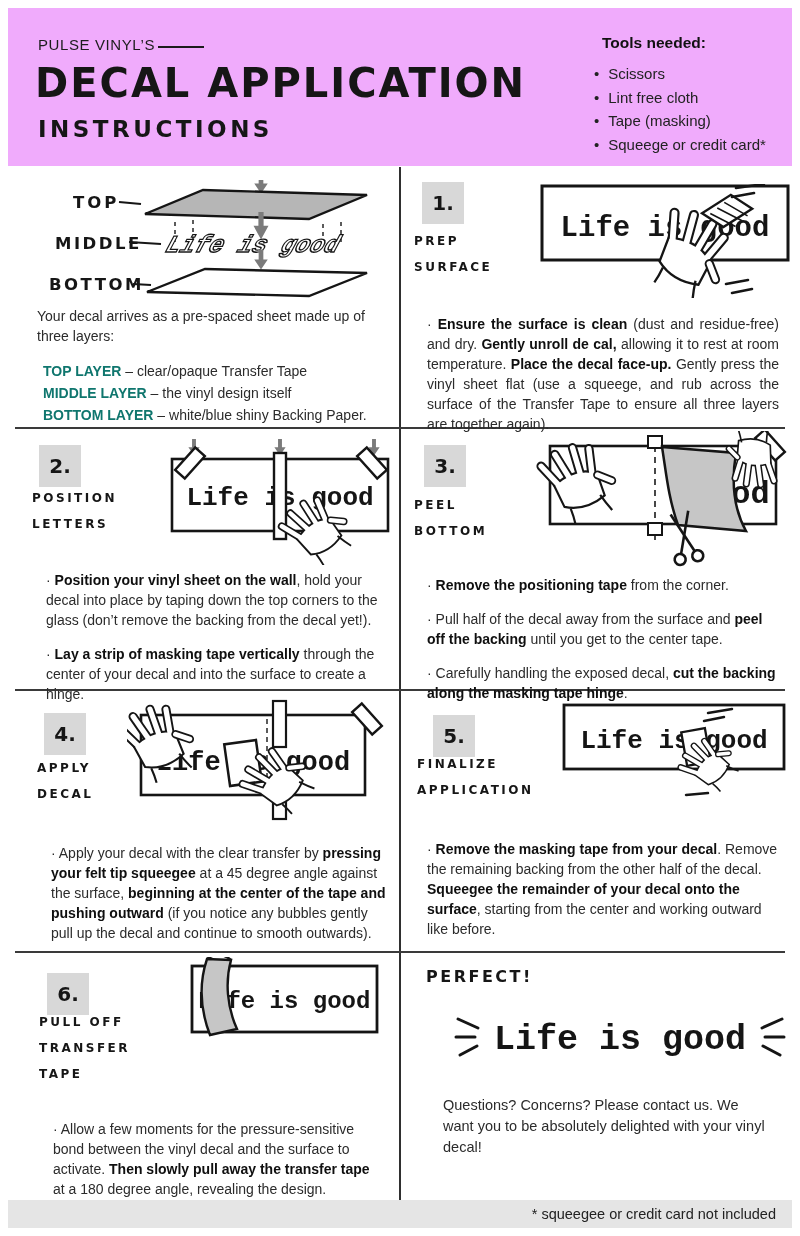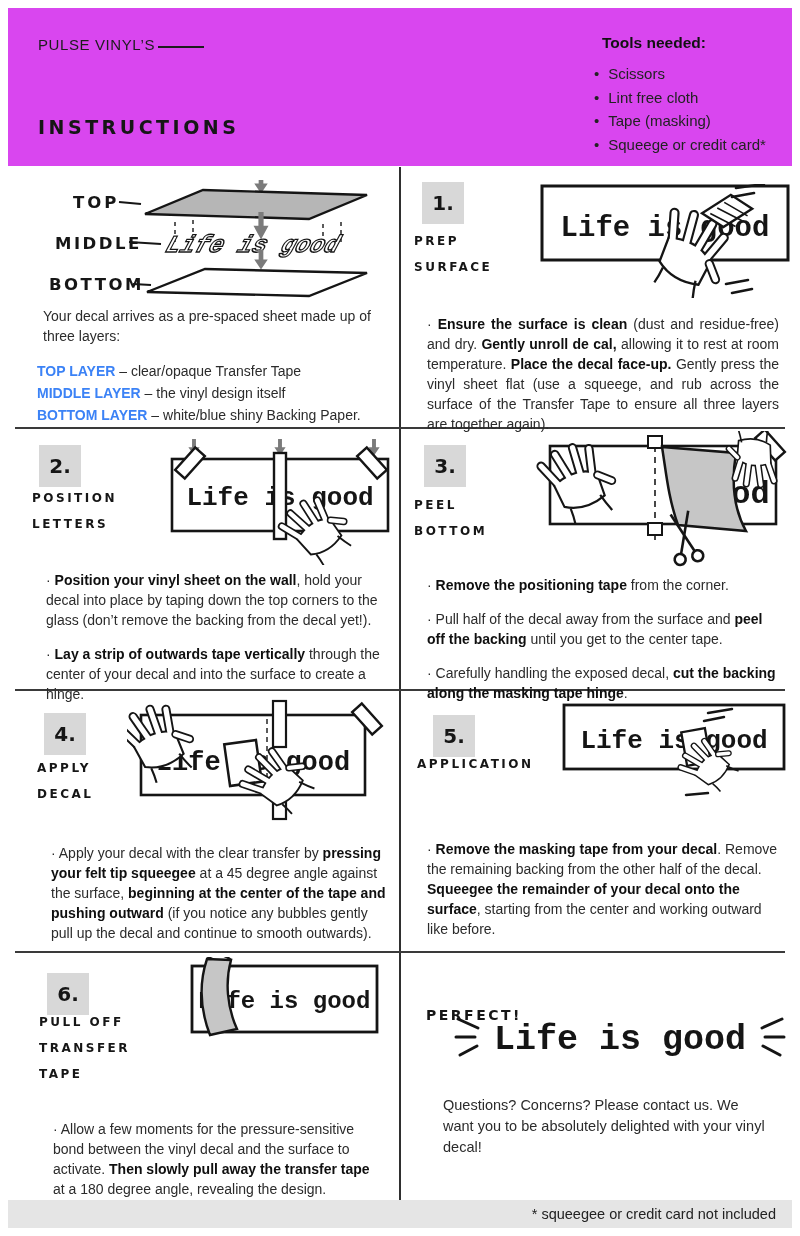--- a/index.html
+++ b/index.html
@@ -1,46 +1,46 @@
 <!DOCTYPE html>
 <html><head>
 <meta charset="utf-8">
 <style>
   html,body{margin:0;padding:0;background:#fff;}
   #page{position:relative;width:800px;height:1236px;background:#fff;overflow:hidden;
         font-family:"Liberation Sans",sans-serif;color:#2b2b2b;}
   .abs{position:absolute;}
   
-  .hdr{background:#d946ef;}
+  .hdr{background:#f0abfc;}
   .brand{font-size:15px;letter-spacing:.6px;color:#1c1c1c;font-weight:500;}
   .brand-line{display:inline-block;width:46px;border-bottom:2px solid #1c1c1c;margin-left:3px;vertical-align:2px;}
   .big-title{font-family:"DejaVu Sans",sans-serif;font-weight:700;font-size:40px;letter-spacing:2px;color:#161616;}
-  .sub-title{font-family:"DejaVu Sans",sans-serif;font-weight:700;font-size:19px;letter-spacing:3.5px;color:#161616;}
+  .sub-title{font-family:"DejaVu Sans",sans-serif;font-weight:700;font-size:23px;letter-spacing:3.5px;color:#161616;}
   .tools-label{font-size:15.5px;font-weight:700;color:#111;}
   .tools-list{margin:0;padding:0;list-style:none;font-size:15px;color:#222;}
   .tools-list li{line-height:23.5px;}
   .tools-list li::before{content:"•";margin-right:9px;}
   
   .vline{width:2px;background:#2f2f2f;}
   .hline{height:2px;background:#3a3a3a;}
   
   .numbox{width:42px;height:42px;background:#d8d8d8;text-align:center;line-height:42px;
           font-family:"DejaVu Sans",sans-serif;font-weight:700;font-size:20px;color:#161616;}
   .step-title{font-family:"DejaVu Sans",sans-serif;font-weight:700;font-size:12px;
               letter-spacing:2.5px;line-height:26px;color:#161616;}
   .body-txt{font-size:14px;line-height:20px;color:#2b2b2b;}
   .body-txt b{color:#0f0f0f;}
   .just .par{text-align:justify;}
   .rich .par{margin:14px;}
   .rich.gap .par + .par{margin-top:12px;}
   .intro{font-size:14px;line-height:20px;color:#2b2b2b;}
   .layer-row{font-size:14px;line-height:22px;color:#2b2b2b;}
-  .layer-row b{color:#3b82f6;}
-  .perfect-title{font-family:"DejaVu Sans",sans-serif;font-weight:700;font-size:14px;
-                 letter-spacing:2.5px;color:#161616;margin-top:40px;}
+  .layer-row b{color:#0f766e;margin-left:6px;}
+  .perfect-title{font-family:"DejaVu Sans",sans-serif;font-weight:700;font-size:16px;
+                 letter-spacing:2.5px;color:#161616;}
   .footer-bar{background:#e5e5e5;text-align:right;font-size:14.5px;color:#222;line-height:28px;}
   .mono-decal{font-family:"Liberation Mono",monospace;font-weight:700;}
   svg text.sans-lbl{font-family:"DejaVu Sans",sans-serif;font-weight:700;fill:#161616;}
 </style>
 </head>
 <body>
 
 <svg width="0" height="0" style="position:absolute">
   <defs>
     <g id="hand">
@@ -75,20 +75,21 @@
     </g>
   </defs>
 </svg>
 
 <div id="page">
 
   <div class="abs hdr" style="left:8px;top:8px;width:784px;height:158px;">
     <div class="abs" style="left:30px;top:28px;">
       <span class="brand">PULSE VINYL’S</span><span class="brand-line"></span>
     </div>
+    <div class="abs big-title" style="left:27px;top:52px;">DECAL APPLICATION</div>
     <div class="abs sub-title" style="left:30px;top:108px;">INSTRUCTIONS</div>
     <div class="abs tools-label" style="left:594px;top:26px;">Tools needed:</div>
     <ul class="abs tools-list" style="left:586px;top:54px;width:190px;">
       <li>Scissors</li>
       <li>Lint free cloth</li>
       <li>Tape (masking)</li>
       <li>Squeege or credit card*</li>
     </ul>
   </div>
 
@@ -111,21 +112,21 @@
       </g>
       <use href="#arrowd" transform="translate(226,52) scale(1,1.25)"></use>
       <text class="sans-lbl" x="20" y="69" font-size="16.5" letter-spacing="2.5">MIDDLE</text>
       <line x1="94" y1="62" x2="126" y2="64" stroke="#161616" stroke-width="2.2"></line>
       <text class="mono-decal" font-size="24" fill="#fff" stroke="#151515" stroke-width="1.3" transform="translate(128,72) skewX(-28)">Life is good</text>
       <use href="#arrowd" transform="translate(226,84) scale(0.9)"></use>
       <text class="sans-lbl" x="14" y="110" font-size="16.5" letter-spacing="2.5">BOTTOM</text>
       <line x1="98" y1="104" x2="116" y2="105" stroke="#161616" stroke-width="2.2"></line>
       <path d="M112,112 L170,89 L332,93 L274,116 Z" fill="#fff" stroke="#151515" stroke-width="2.4"></path>
     </svg>
-    <div class="abs intro" style="left:22px;top:136px;width:352px;margin-left:6px;">Your decal arrives as a pre-spaced sheet made up of three layers:</div>
+    <div class="abs intro" style="left:22px;top:136px;width:352px;">Your decal arrives as a pre-spaced sheet made up of three layers:</div>
     <div class="abs" style="left:22px;top:190px;width:356px;">
       <div class="layer-row"><b>TOP LAYER</b><span> – clear/opaque Transfer Tape</span></div>
       <div class="layer-row"><b>MIDDLE LAYER</b><span> – the vinyl design itself</span></div>
       <div class="layer-row"><b>BOTTOM LAYER</b><span> – white/blue shiny Backing Paper.</span></div>
     </div>
   </div>
 
   <div class="abs" style="left:400px;top:170px;width:395px;height:257px;">
     <div class="abs numbox" style="left:22px;top:12px;">1.</div>
     <svg class="abs" style="left:140px;top:14px;" width="252" height="114" viewBox="0 0 252 114">
@@ -162,21 +163,21 @@
       <use href="#tape" transform="translate(204,30) rotate(48)"></use>
       <rect x="106" y="20" width="12" height="86" fill="#fff" stroke="#151515" stroke-width="2.4"></rect>
       <use href="#hand" transform="translate(150,98) rotate(-28) scale(0.62)"></use>
     </svg>
     <div class="abs step-title" style="left:17px;top:56px;">
       <div>POSITION</div>
       <div>LETTERS</div>
     </div>
     <div class="abs body-txt rich" style="left:17px;top:127px;width:366px;">
         <div class="par"><span>· </span><b>Position your vinyl sheet on the wall</b><span>, hold your decal into place by taping down the top corners to the glass (don’t remove the backing from the decal yet!).</span></div>
-        <div class="par"><span>· </span><b>Lay a strip of outwards tape vertically</b><span> through the center of your decal and into the surface to create a hinge.</span></div>
+        <div class="par"><span>· </span><b>Lay a strip of masking tape vertically</b><span> through the center of your decal and into the surface to create a hinge.</span></div>
       </div>
   </div>
 
   <div class="abs" style="left:400px;top:429px;width:398px;height:259px;">
     <div class="abs numbox" style="left:24px;top:16px;">3.</div>
     <svg class="abs" style="left:120px;top:2px;" width="272" height="140" viewBox="0 0 272 140">
       <rect x="30" y="15" width="226" height="78" fill="#fff" stroke="#151515" stroke-width="2.6"></rect>
       <text class="mono-decal" x="192" y="72" font-size="32" fill="#151515">ood</text>
       <line x1="135" y1="15" x2="135" y2="110" stroke="#333" stroke-width="1.8" stroke-dasharray="6,5"></line>
       <rect x="128" y="5" width="14" height="12" fill="#fff" stroke="#151515" stroke-width="2"></rect>
@@ -226,20 +227,21 @@
       <rect x="4" y="4" width="220" height="64" fill="#fff" stroke="#151515" stroke-width="2.8"></rect>
       <text class="mono-decal" x="114" y="47" font-size="26" text-anchor="middle" fill="#151515">Life is good</text>
       <rect x="-12" y="-17" width="24" height="34" transform="translate(136,46) rotate(-10)" fill="#fff" stroke="#151515" stroke-width="2.3"></rect>
       <use href="#hand" transform="translate(150,64) rotate(-40) scale(0.5)"></use>
       <g stroke="#151515" stroke-width="2.5" stroke-linecap="round">
         <path d="M148,12 L172,8 M144,20 L164,16"></path>
           <path d="M126,94 L148,92"></path>
       </g>
     </svg>
     <div class="abs step-title" style="left:17px;top:60px;">
+      <div>FINALIZE</div>
       <div>APPLICATION</div>
     </div>
     <div class="abs body-txt rich" style="left:13px;top:134px;width:382px;">
         <div class="par"><span>· </span><b>Remove the masking tape from your decal</b><span>. Remove the remaining backing from the other half of the decal. </span><b>Squeegee the remainder of your decal onto the surface</b><span>, starting from the center and working outward like before.</span></div>
       </div>
   </div>
 
   <div class="abs" style="left:15px;top:953px;width:384px;height:245px;">
     <div class="abs numbox" style="left:32px;top:20px;">6.</div>
     <svg class="abs" style="left:132px;top:4px;" width="250" height="102" viewBox="0 0 250 102">

